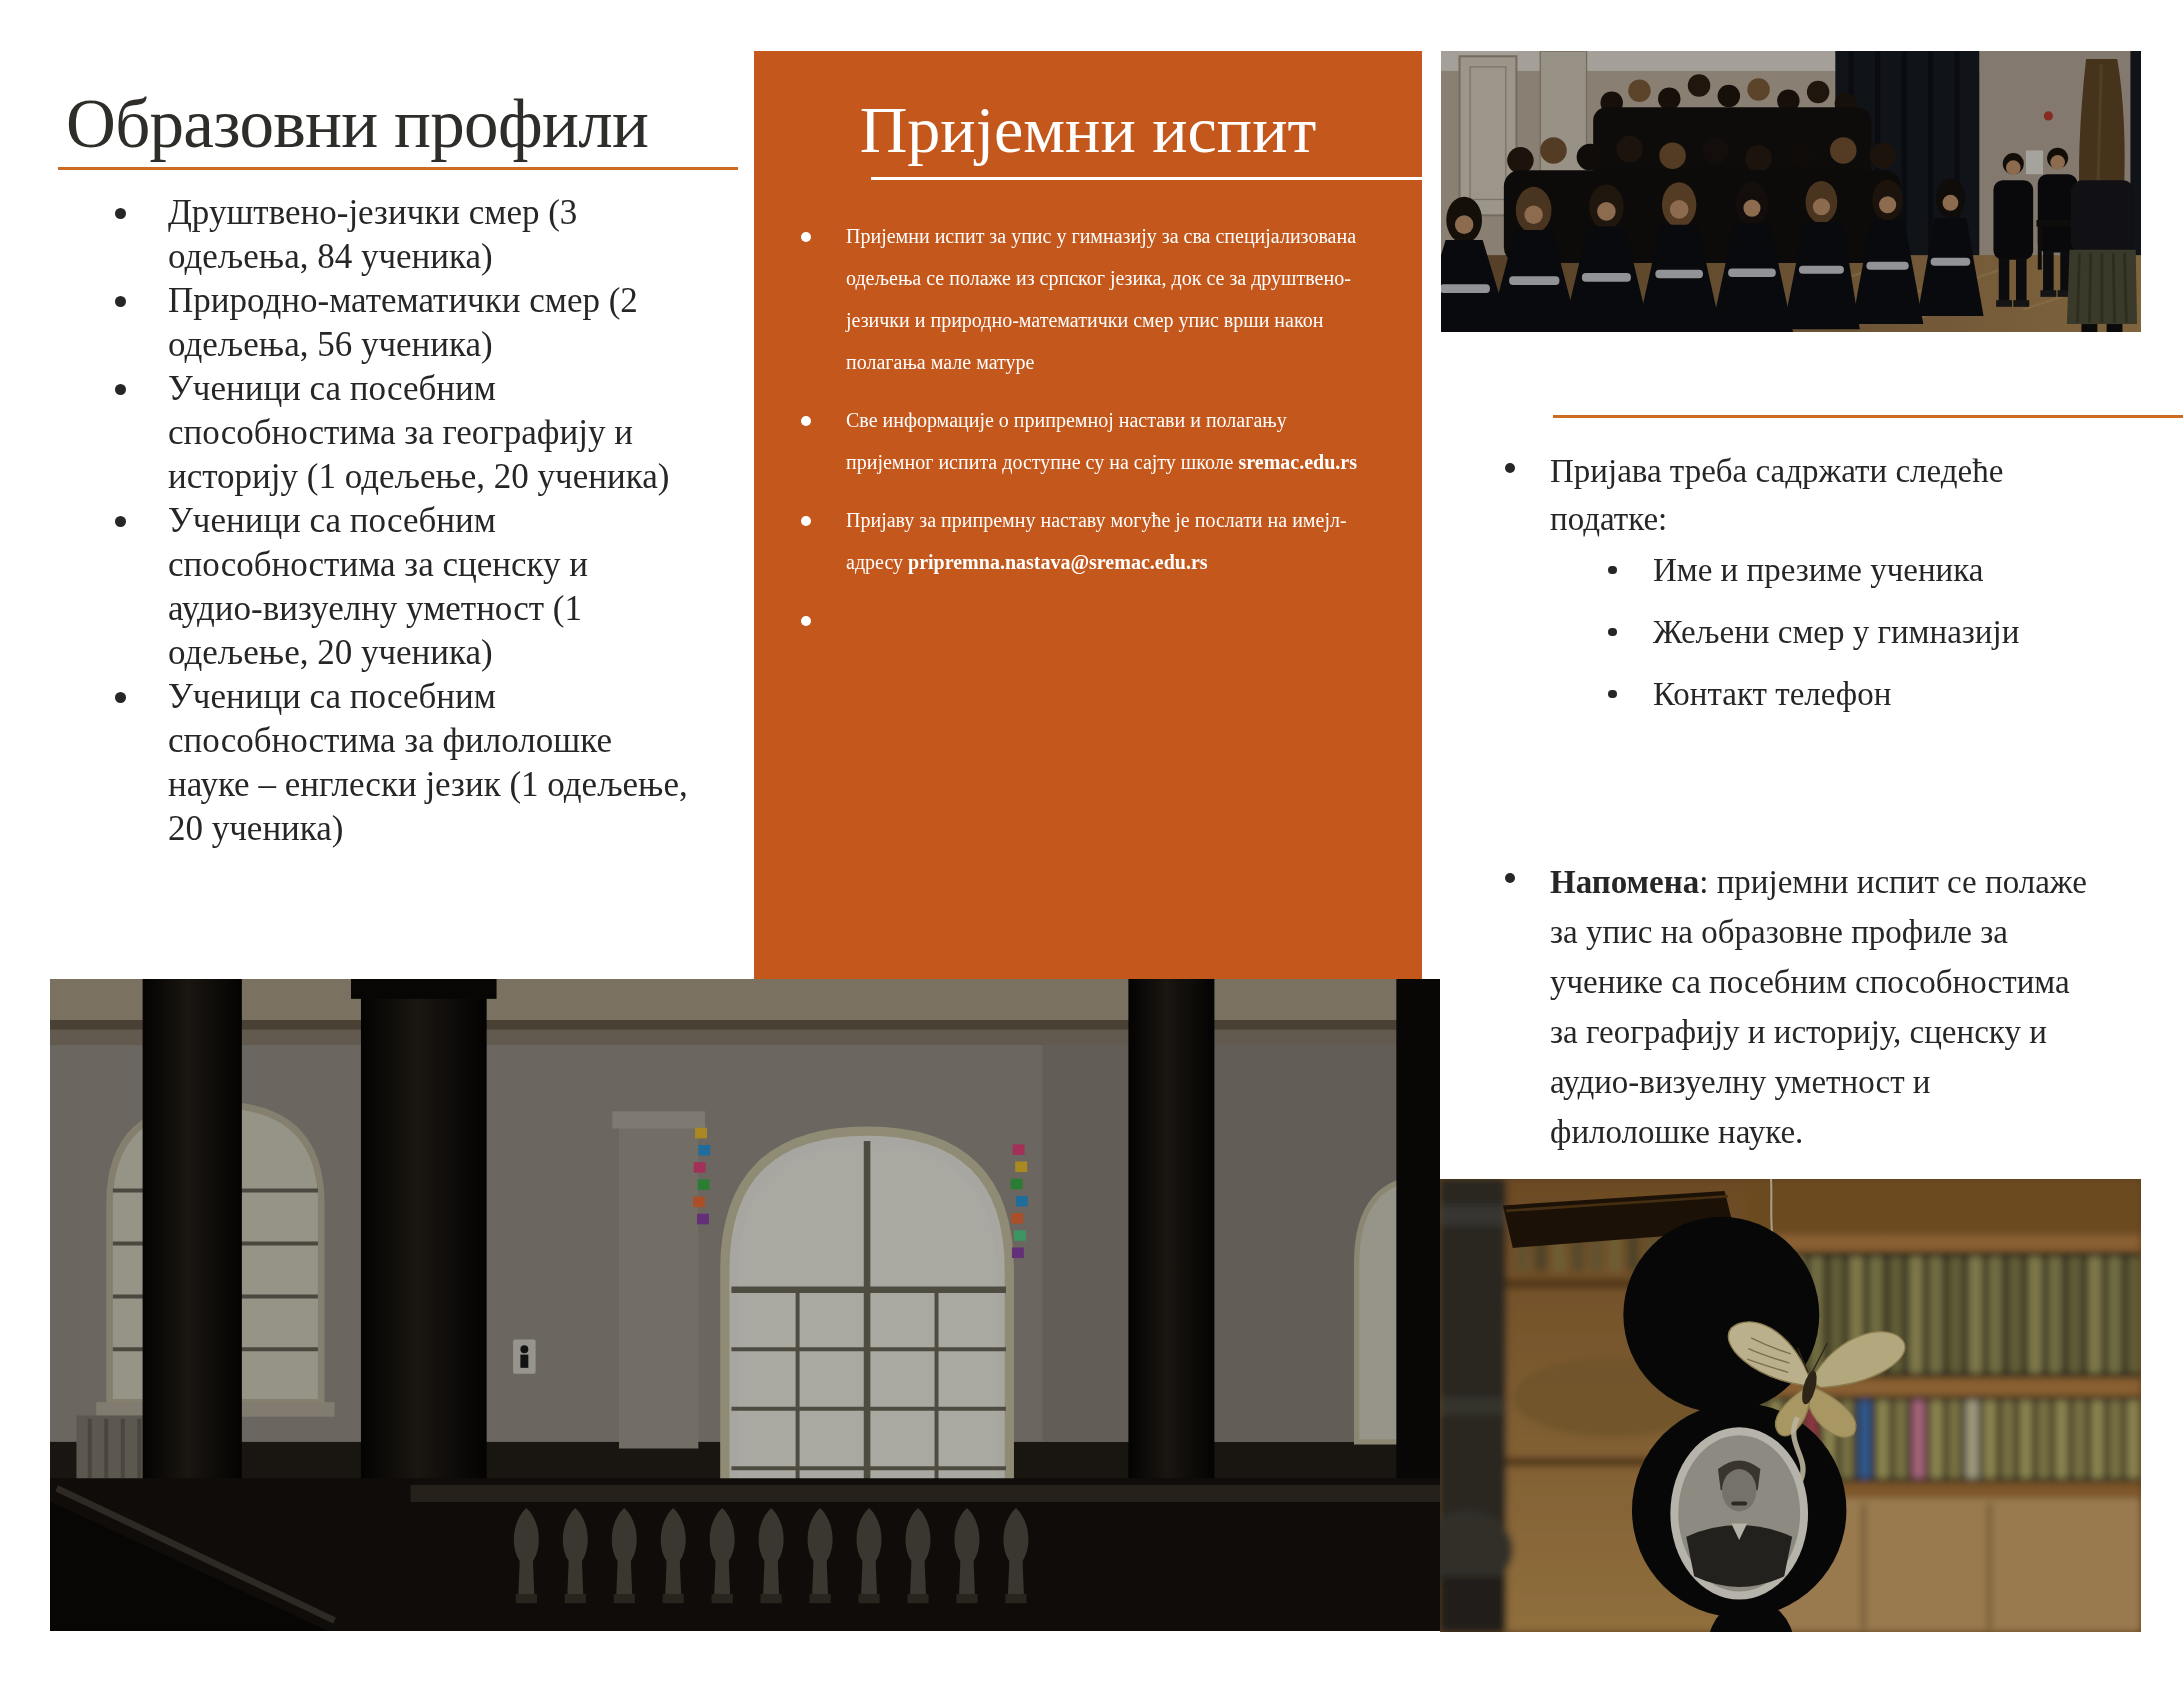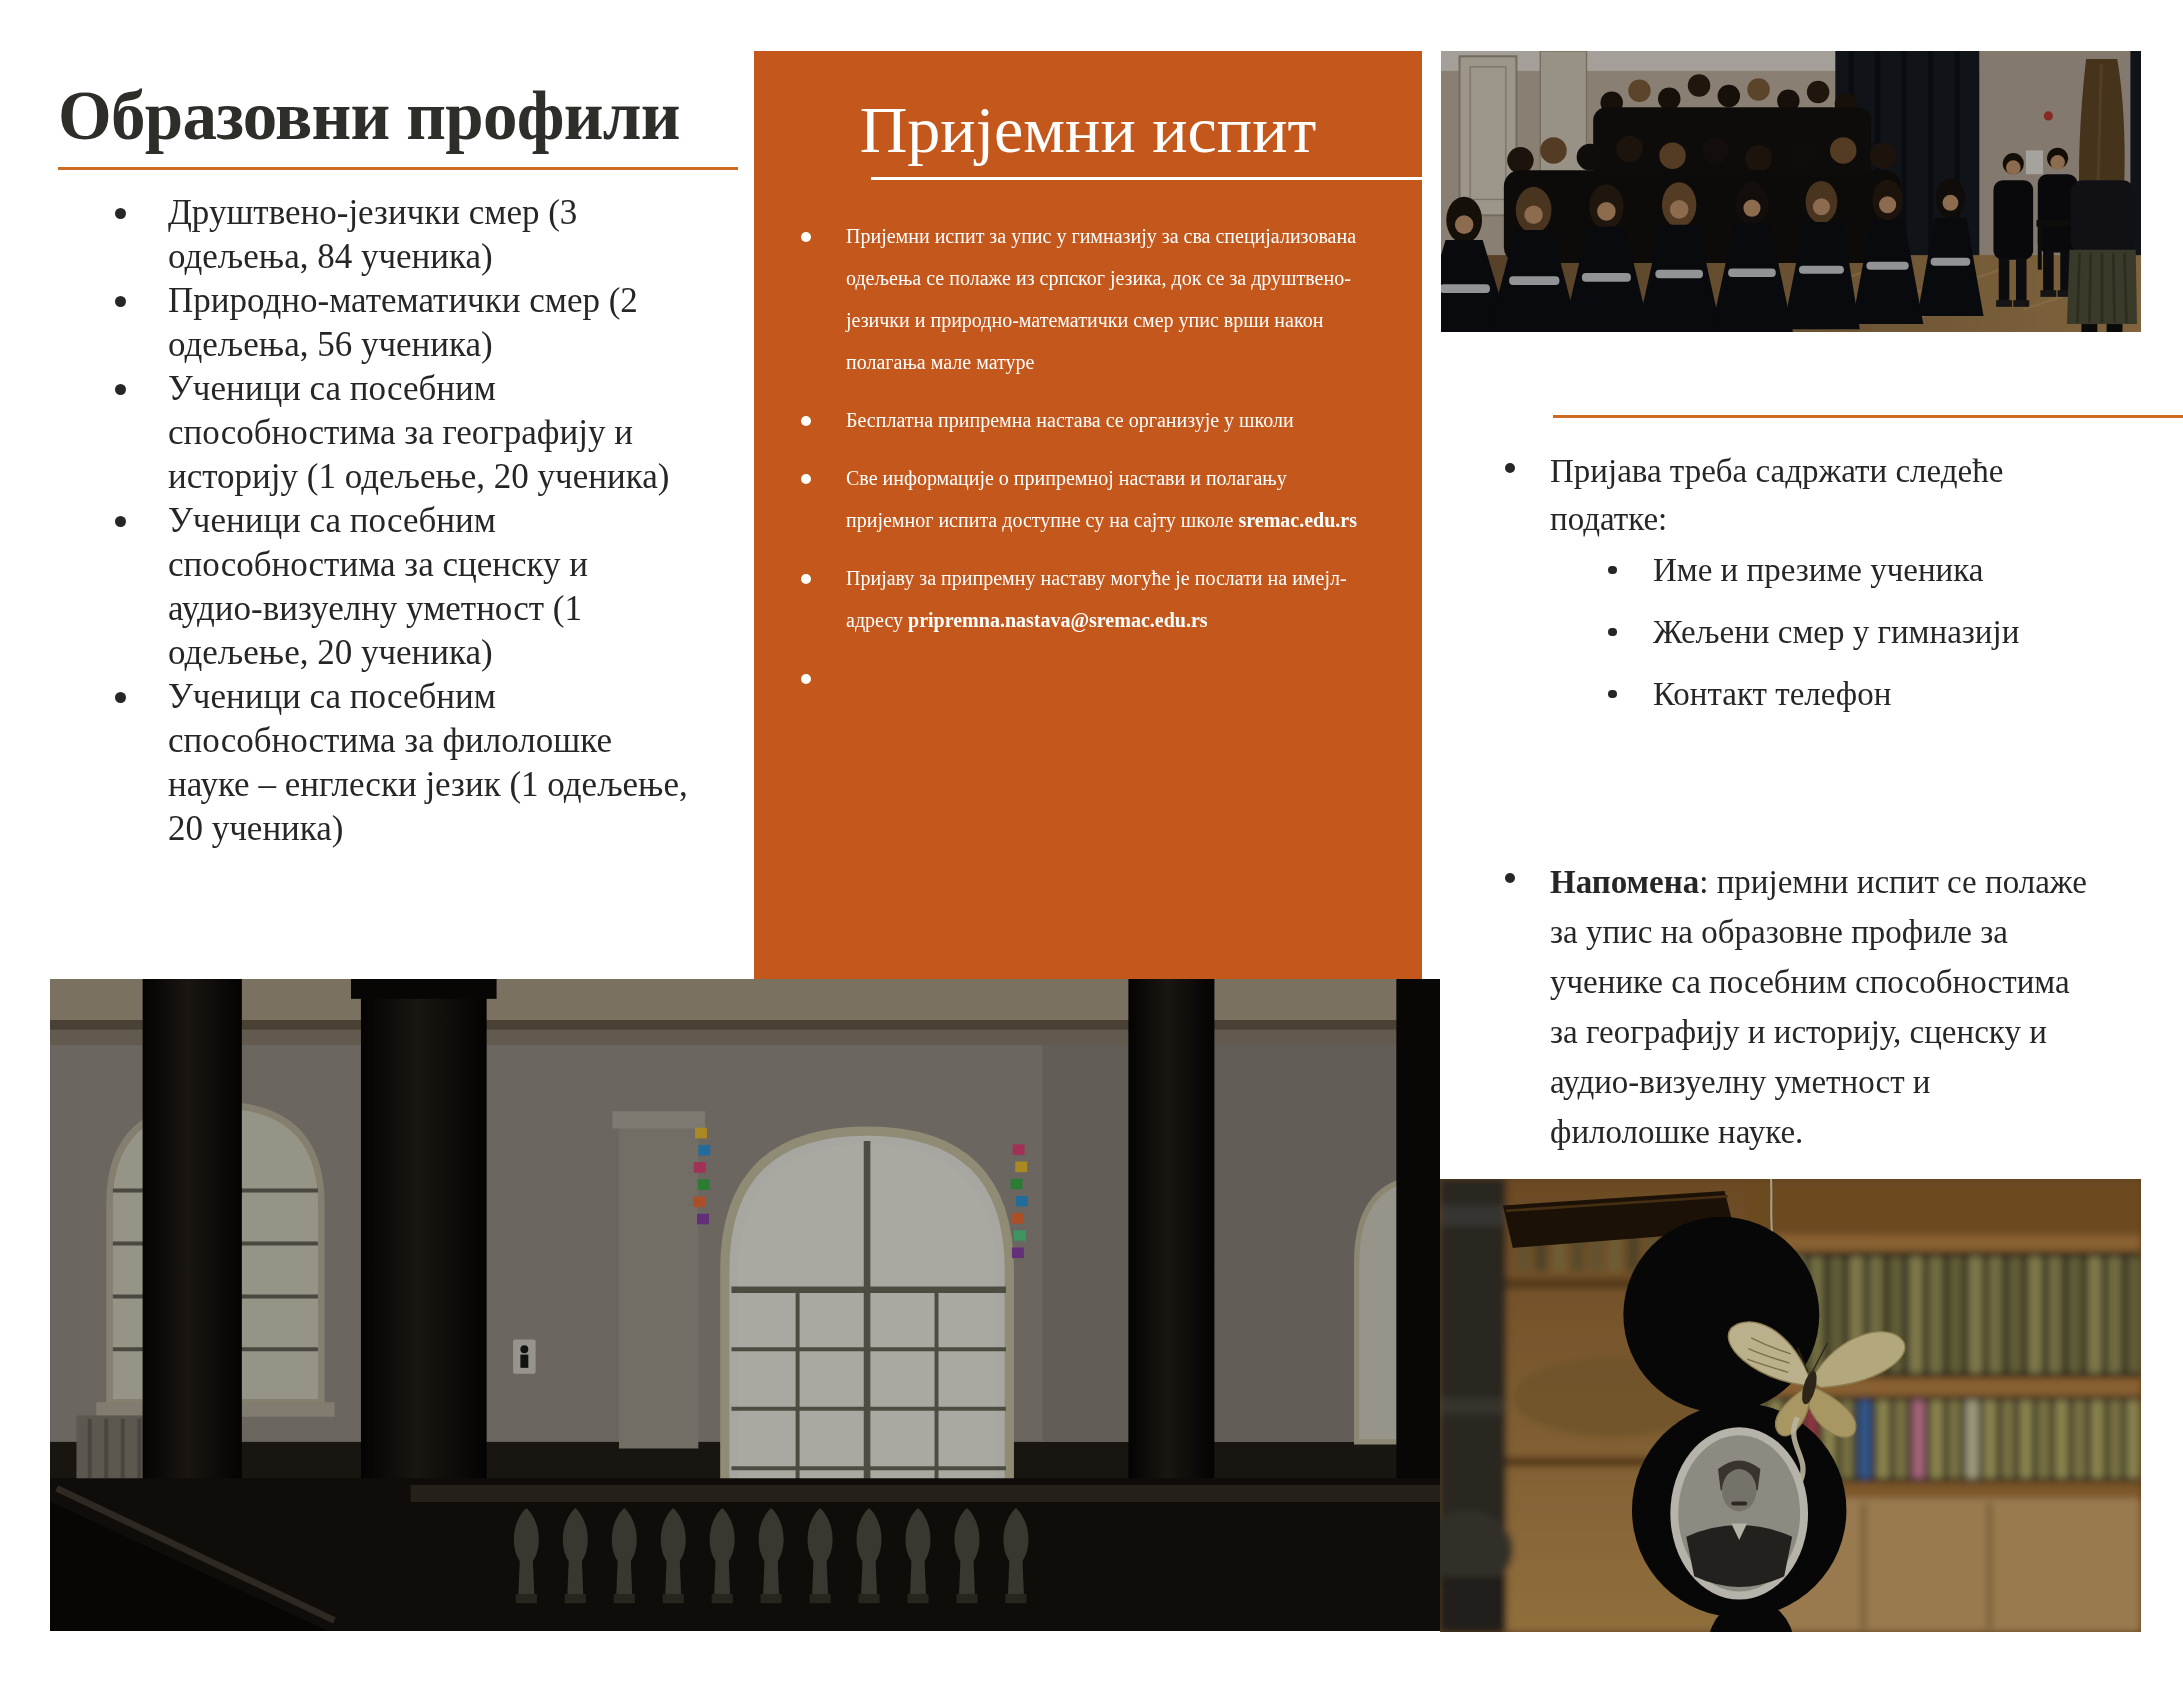--- a/index.html
+++ b/index.html
@@ -11,22 +11,22 @@
   html,body{margin:0;padding:0;}
   body{
     width:2183px;height:1687px;background:var(--background);
     font-family:"Liberation Serif","DejaVu Serif",serif;color:var(--body_text);
     position:relative;overflow:hidden;
   }
   .abs{position:absolute;}
 
   
   .page-title{
-    left:58px;top:79px;width:688px;margin:0;
-    font-size:69px;font-weight:700;line-height:1.1;color:#2f2d2a;letter-spacing:-0.7px;
+    left:58px;top:79px;width:688px;margin:8px;
+    font-size:69px;font-weight:400;line-height:1.1;color:#2f2d2a;letter-spacing:-0.7px;
   }
   .title-rule{left:58px;top:167px;width:680px;height:3.3px;background:var(--accent_line);}
   .left-list{
     left:106px;top:191px;width:582px;margin:0;padding:0;list-style:none;
     font-size:35px;line-height:44px;
   }
   .left-list li{position:relative;padding-left:62px;margin:0;}
   .left-list li::before{
     content:"";position:absolute;left:9.3px;top:16.5px;width:11.2px;height:11.2px;border-radius:50%;background:#262626;
   }
@@ -99,21 +99,20 @@
     <li><span>Ученици са посебним способностима за филолошке науке – енглески језик (1 одељење, 20 ученика)</span></li>
   </ul>
 
 <div class="abs orange-panel">
   <h2 class="panel-title">Пријемни испит</h2>
   <div class="panel-rule"></div>
   <ul class="panel-list">
 
       <li><span>Пријемни испит за упис у гимназију за сва специјализована одељења се полаже из српског језика, док се за друштвено-језички и природно-математички смер упис врши након полагања мале матуре</span><strong></strong></li>
 
-      <li><span>Бесплатна припремна настава се организује у школи</span><strong></strong></li>
 
       <li><span>Све информације о припремној настави и полагању пријемног испита доступне су на сајту школе </span><strong>sremac.edu.rs</strong></li>
 
       <li><span>Пријаву за припремну наставу могуће је послати на имејл-адресу </span><strong>pripremna.nastava@sremac.edu.rs</strong></li>
 
       <li><span></span><strong></strong></li>
     </ul>
 </div>
 
 <div class="abs right-rule"></div>

